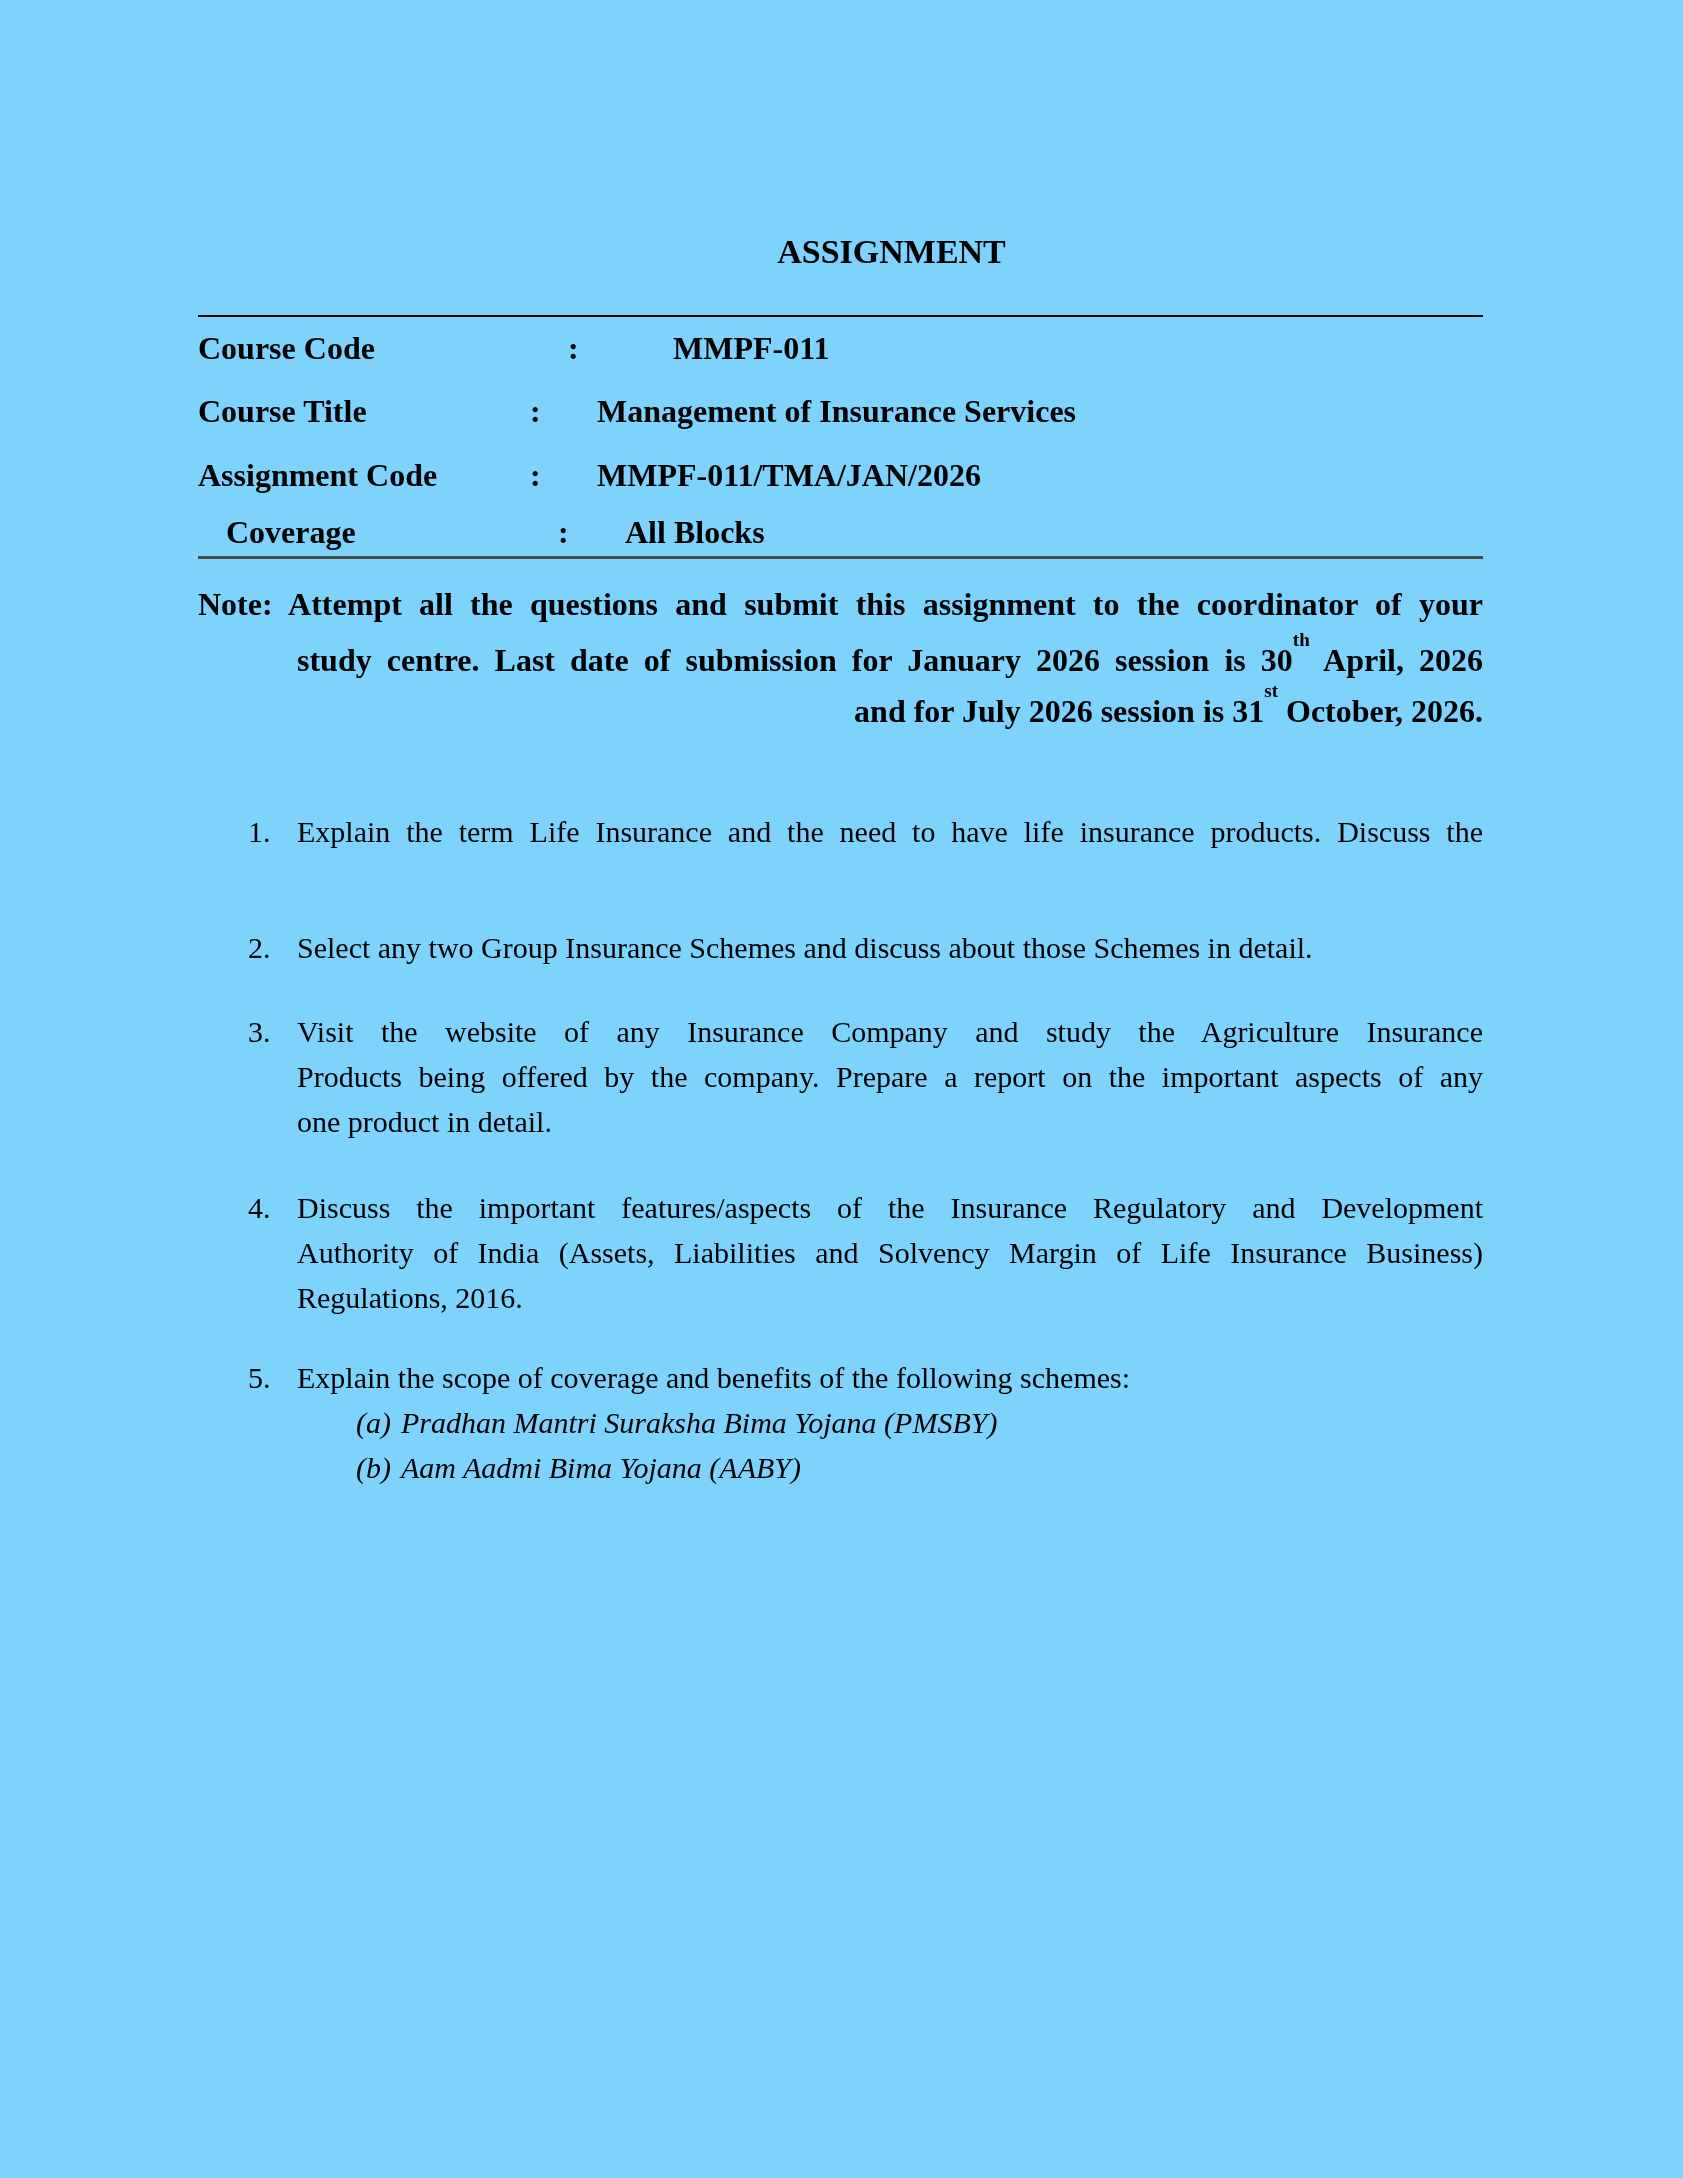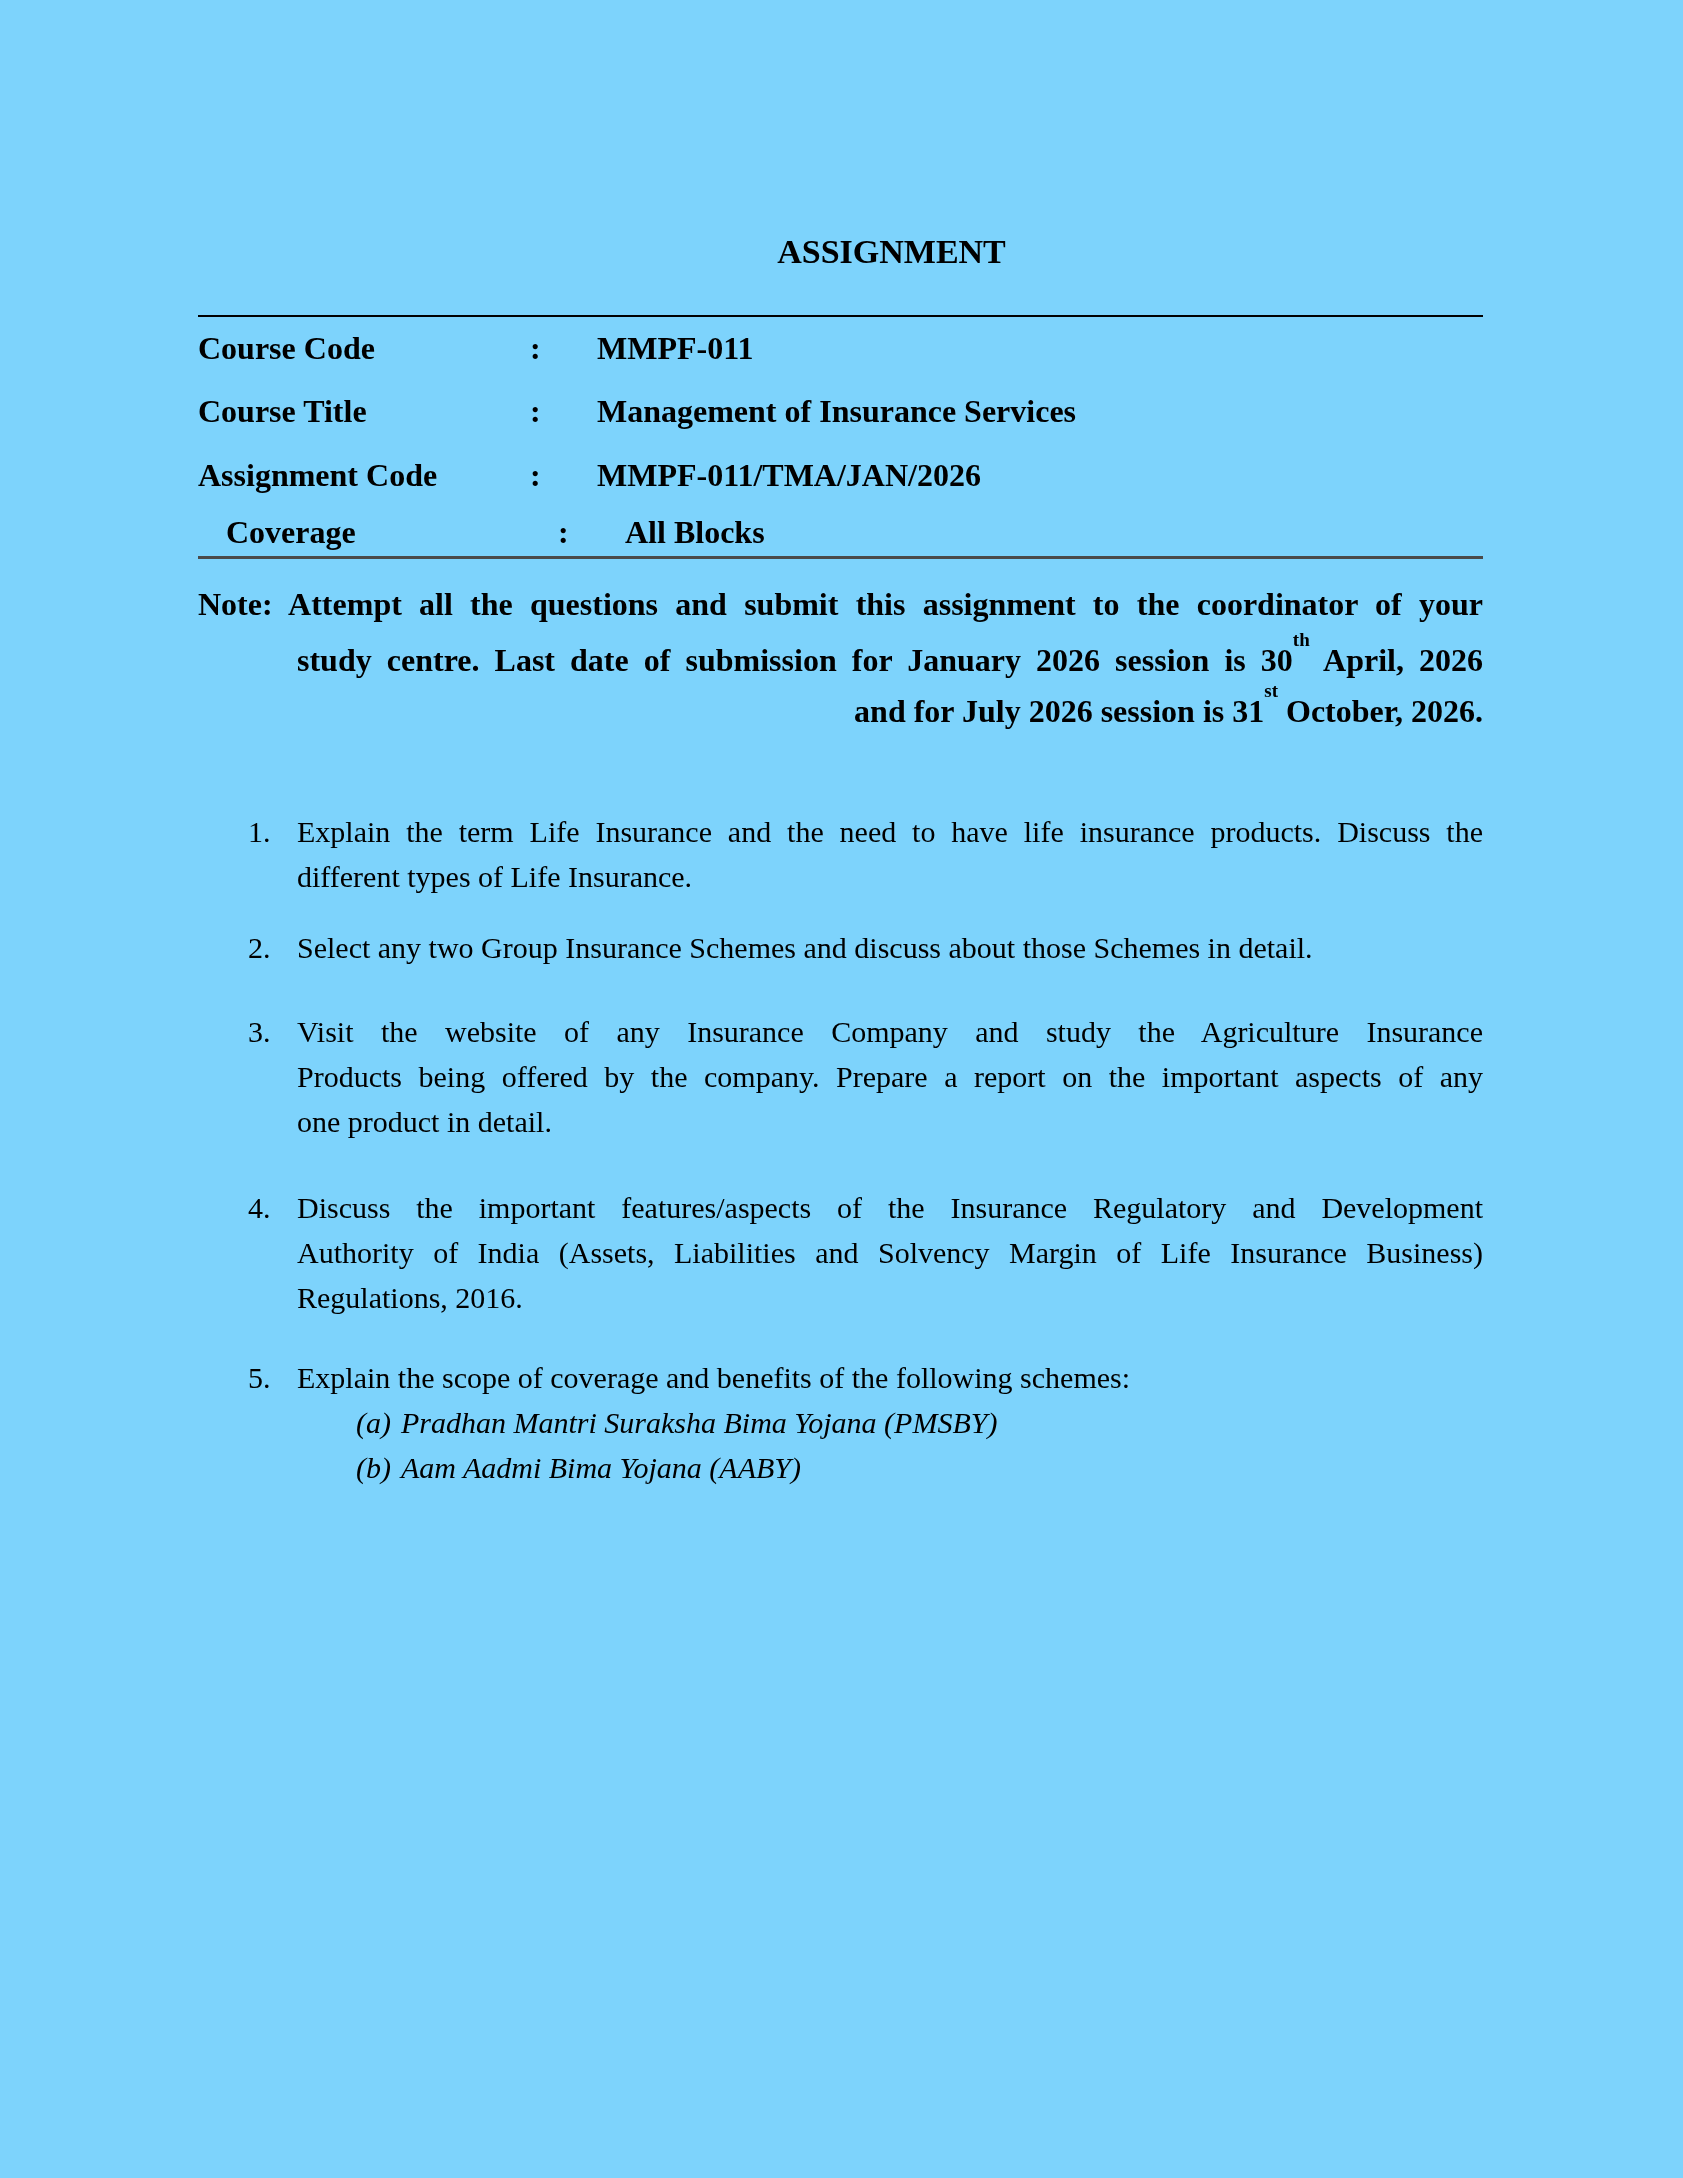--- a/index.html
+++ b/index.html
@@ -22,21 +22,21 @@
   }
   .ctable {
     position: absolute;
     left: 198px; top: 315px; width: 1285px;
     border-top: 2px solid #000000;
     border-bottom: 3px solid #4a4a4a;
     font-size: 32px;
     font-weight: bold;
   }
   .trow { display: flex; }
-  .trow-1 { height: 63px; line-height: 63px; }
+  .trow-1 { height: 63px; line-height: 63px; gap: 38px; }
   .trow-2 { height: 63px; line-height: 63px; }
   .trow-3 { height: 65px; line-height: 65px; }
   .trow-4 { height: 48px; line-height: 48px; margin-left: 28px; }
   .tlabel { width: 332px; flex: none; }
   .tsep   { width: 67px;  flex: none; }
   .tvalue { flex: 1; }
   .noteline {
     position: absolute;
     height: 55px; line-height: 55px;
     font-size: 32px;
@@ -109,21 +109,20 @@
   </div>
 
   <div class="noteline note-l1 jline">Note: Attempt all the questions and submit this assignment to the coordinator of your</div>
   <div class="noteline note-l2 jline"><span>study centre. Last date of submission for January 2026 session is 30</span><sup class="sup">th</sup><span> April, 2026</span></div>
   <div class="noteline note-l3"><span>and for July 2026 session is 31</span><sup class="sup">st</sup><span> October, 2026.</span></div>
 
   <div class="question q1">
     <span class="qnum">1.</span>
     <div class="qtext">
       <div class="qline jline">Explain the term Life Insurance and the need to have life insurance products. Discuss the</div>
-      <div class="qline">different types of Life Insurance.</div>
     </div>
   </div>
 
   <div class="question q2">
     <span class="qnum">2.</span>
     <div class="qtext">
       <div class="qline">Select any two Group Insurance Schemes and discuss about those Schemes in detail.</div>
     </div>
   </div>
 

